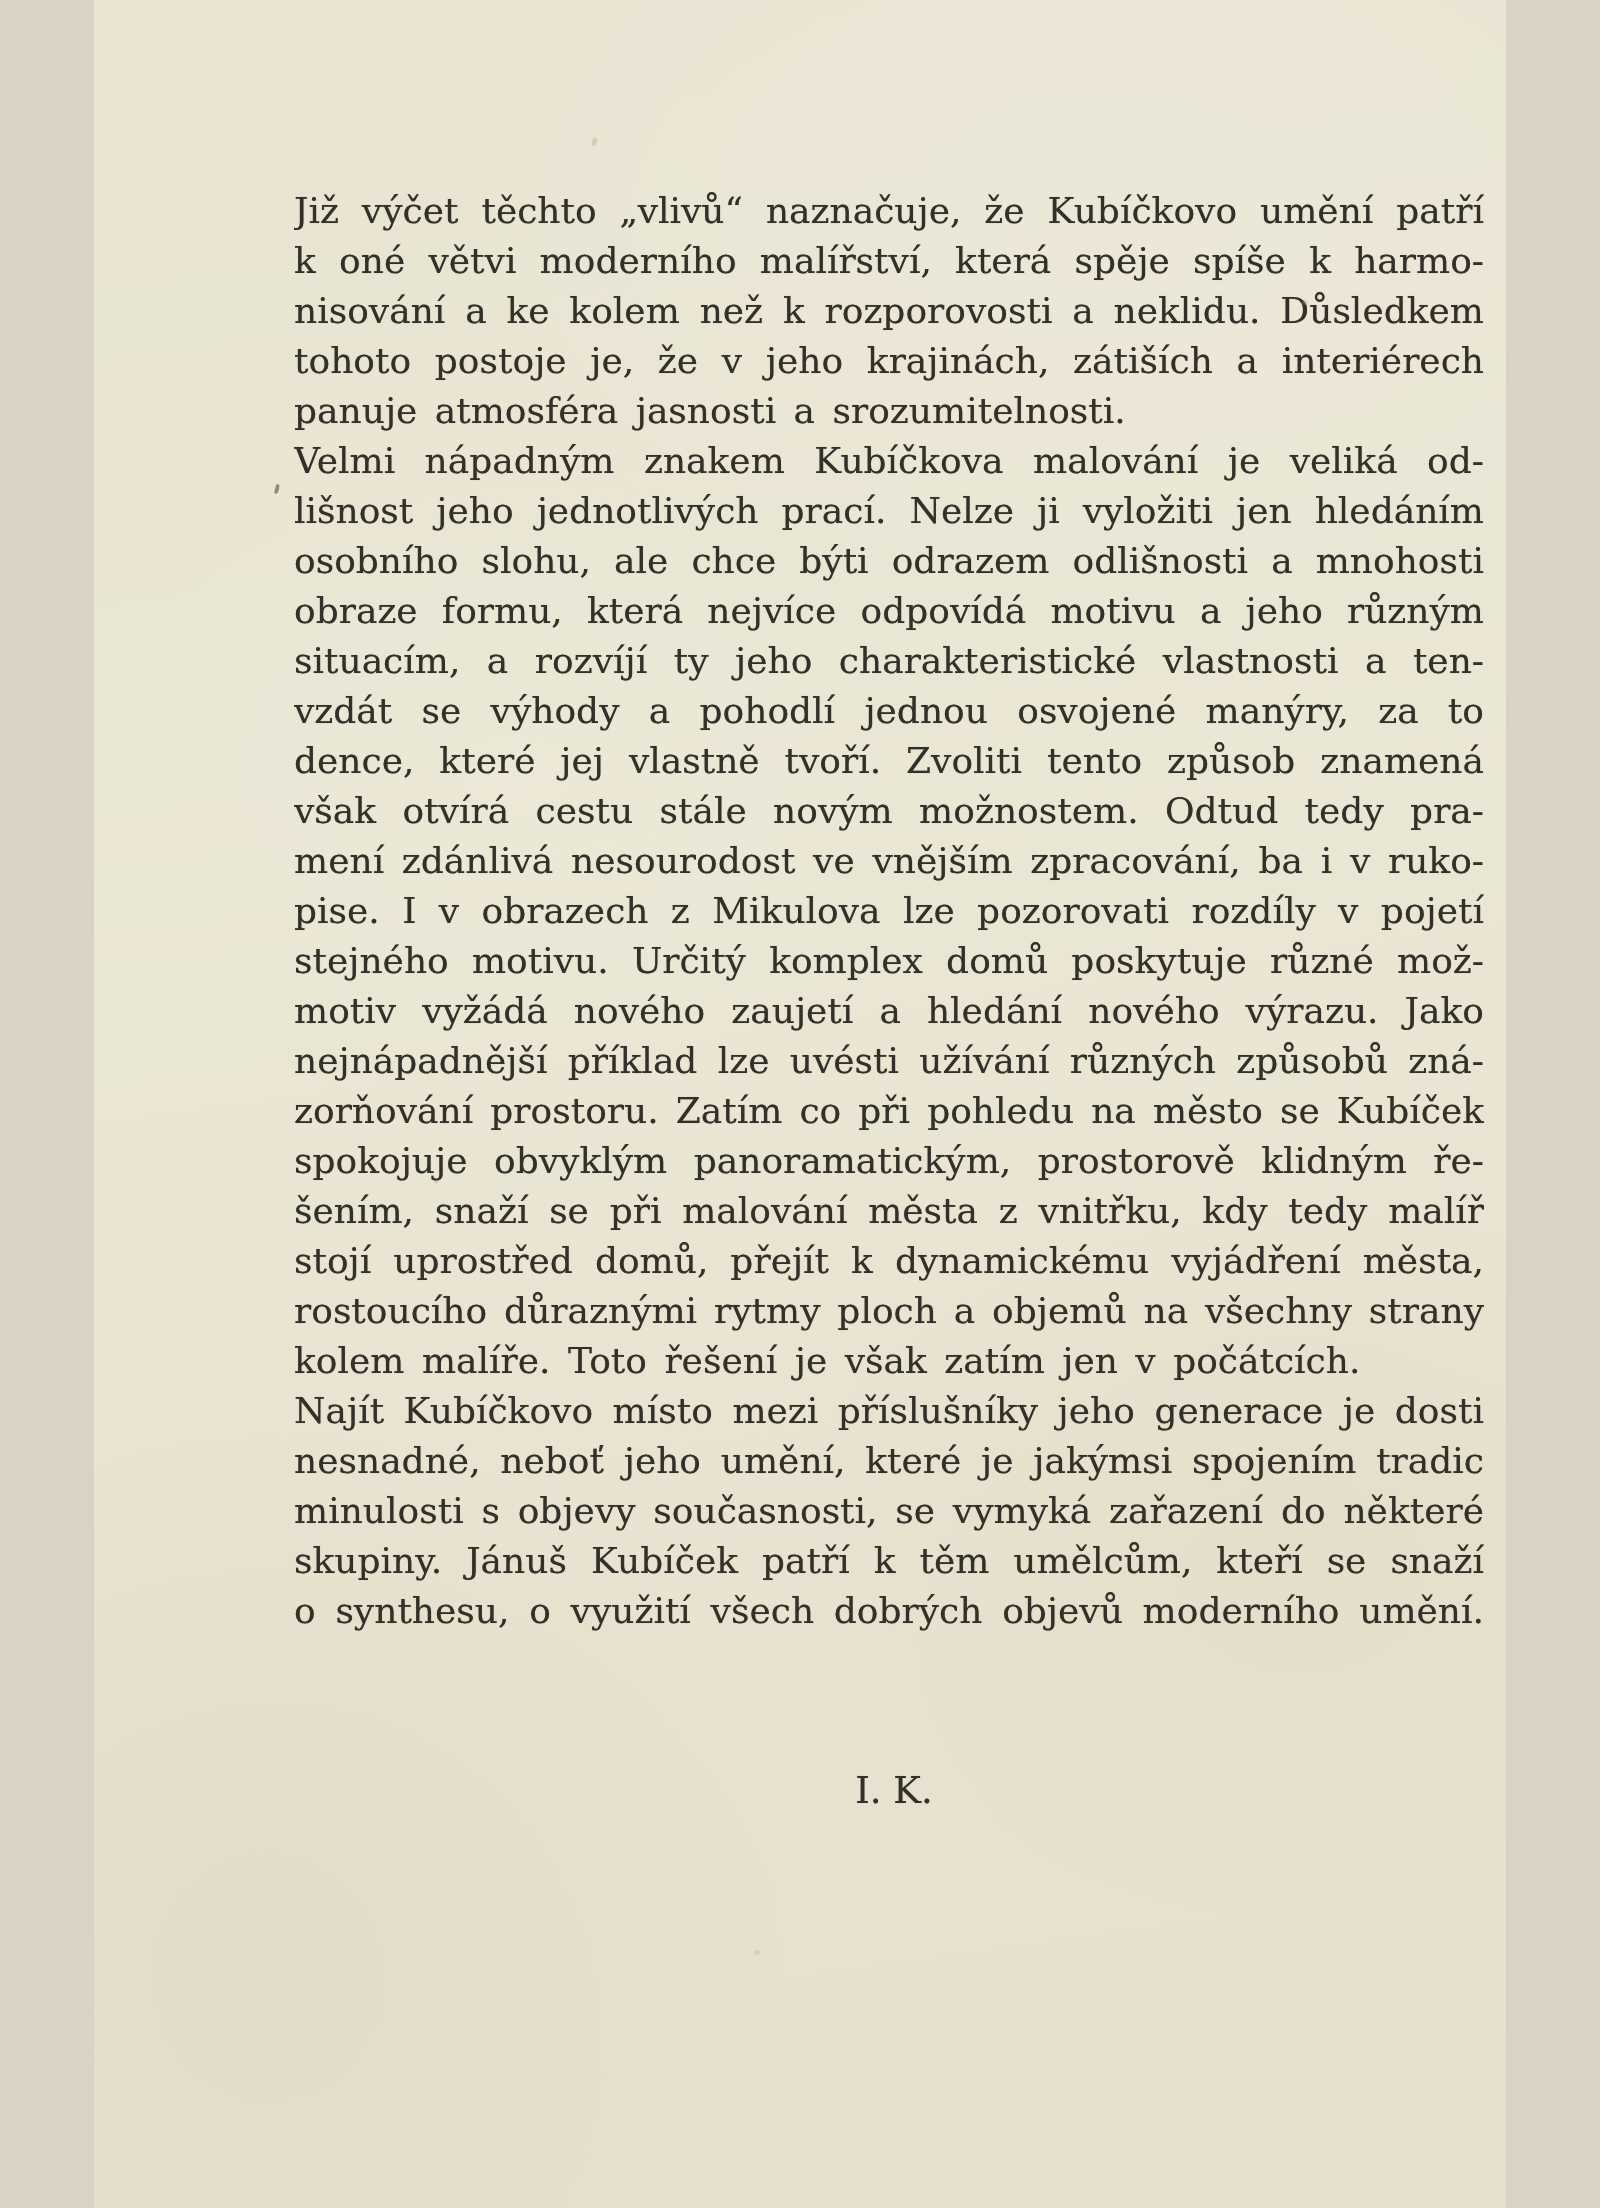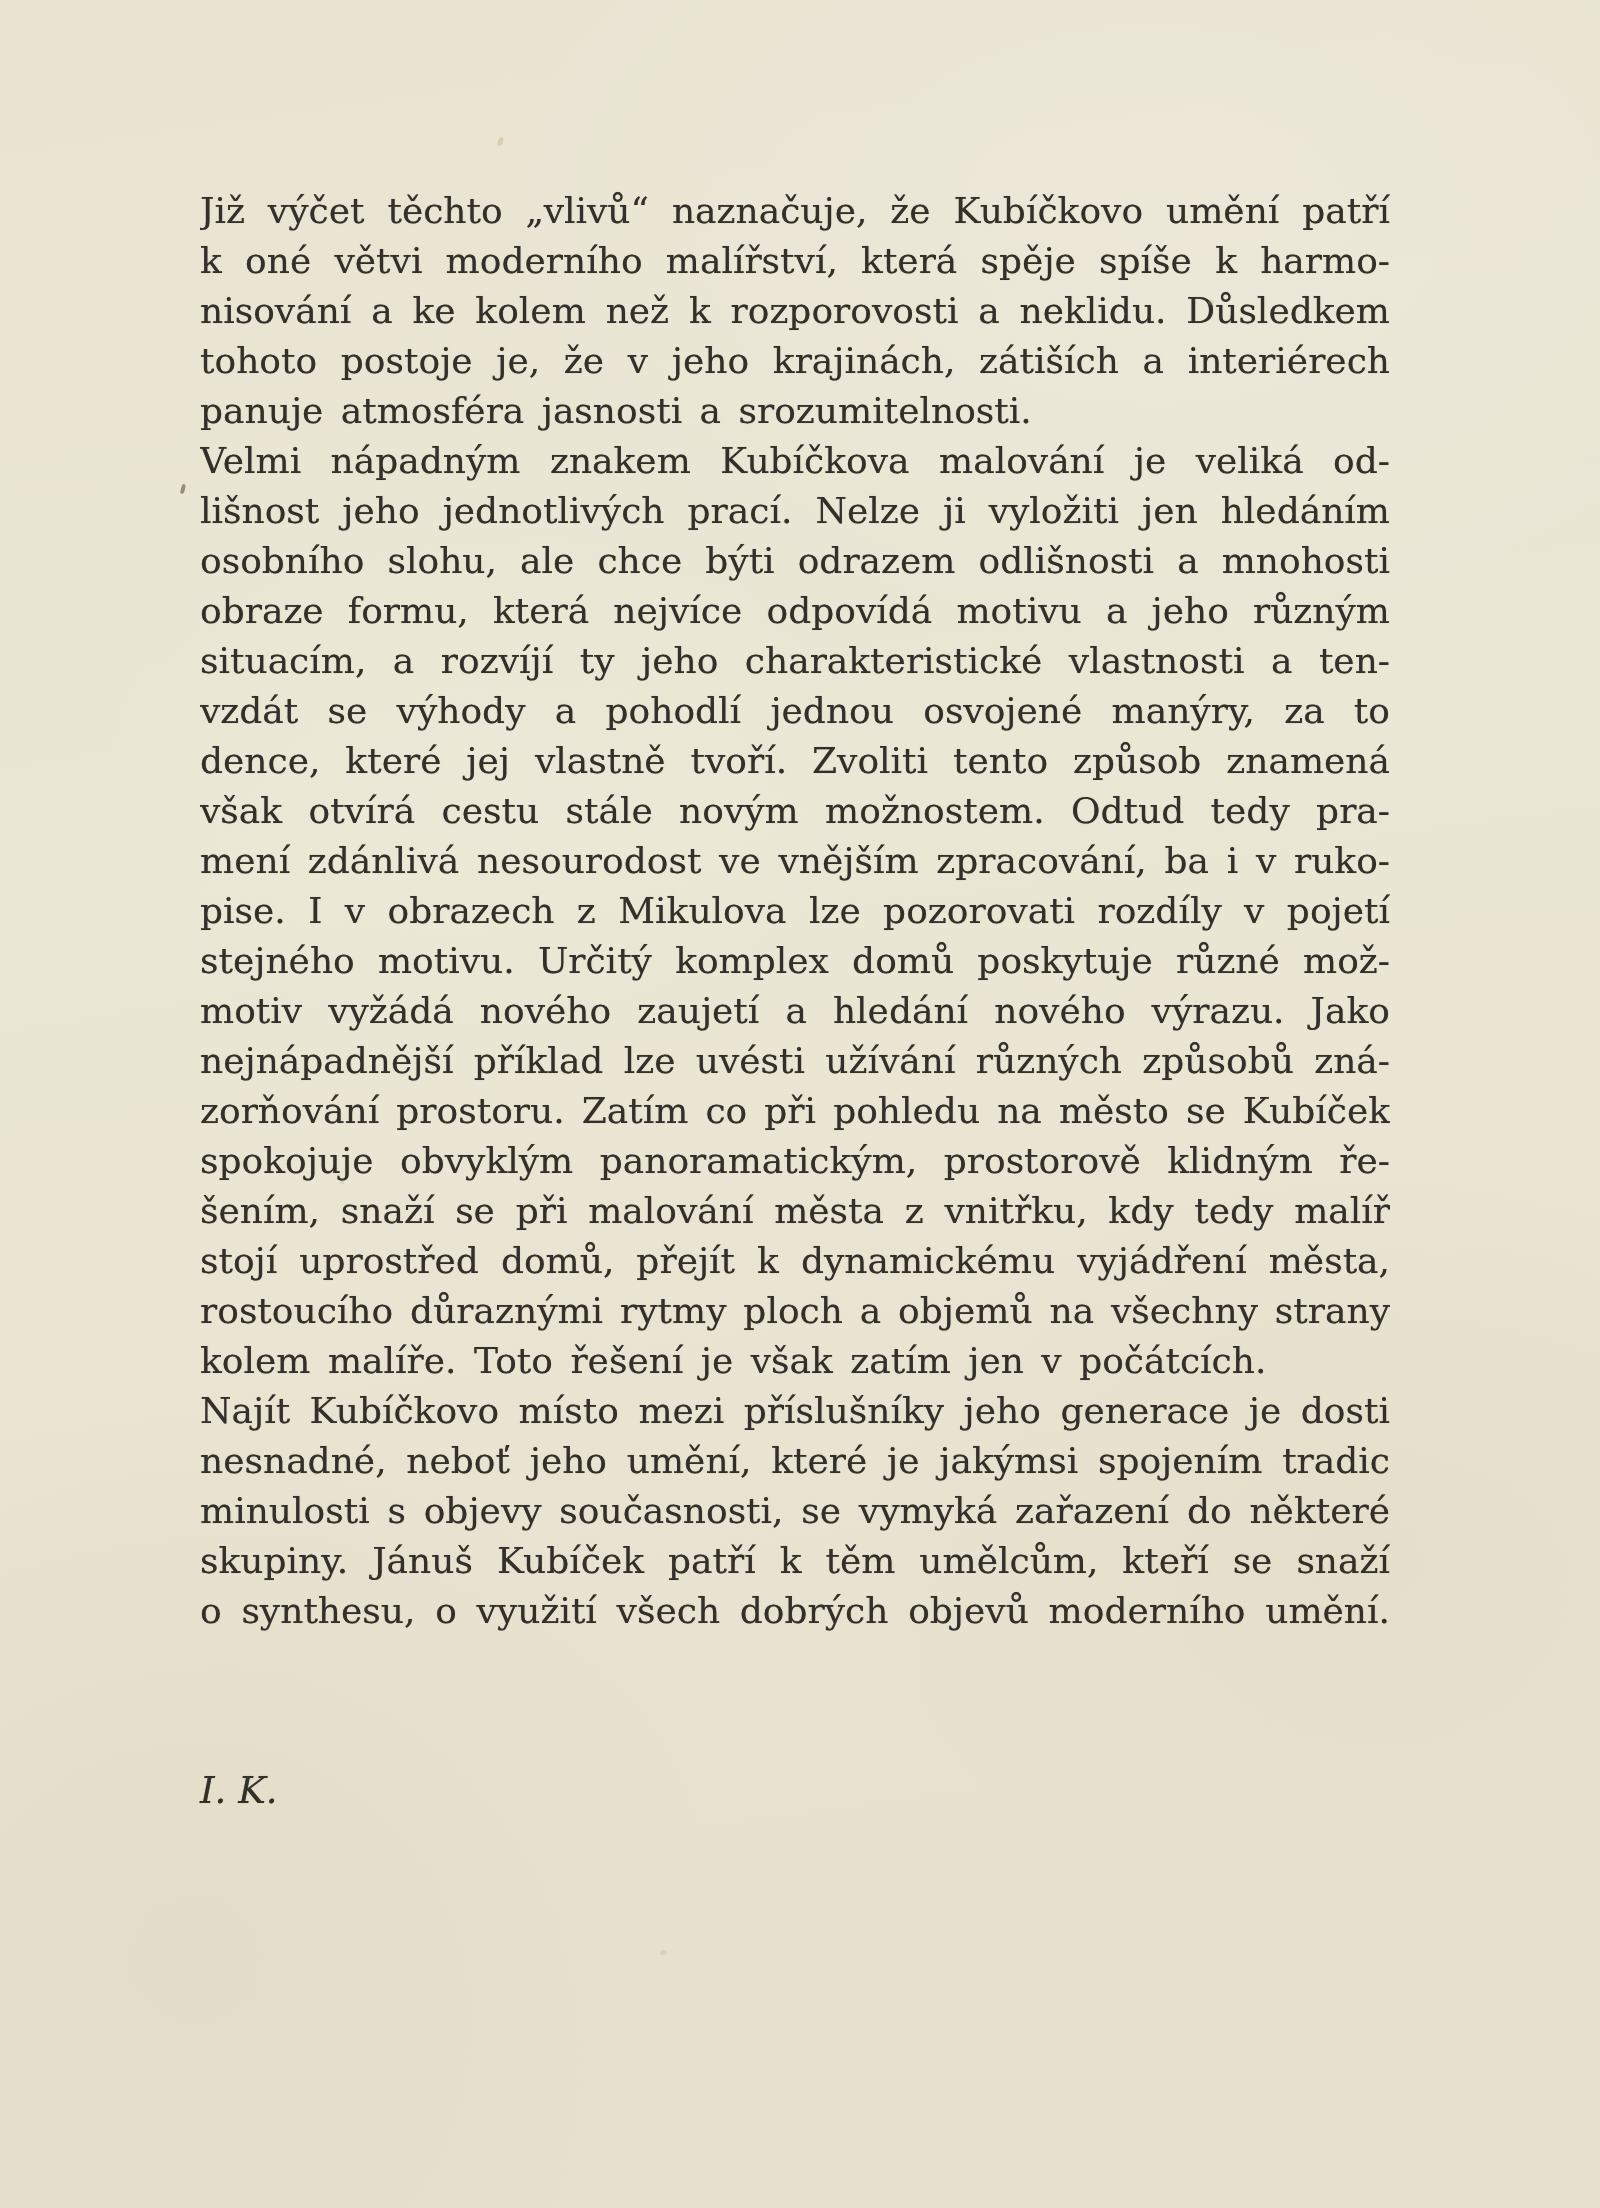--- a/index.html
+++ b/index.html
@@ -1,18 +1,18 @@
 <!DOCTYPE html>
 <html><head>
 <meta charset="utf-8">
 <style>
   html, body { margin: 0; padding: 0; background: #d8d3c2; }
   .page {
     position: relative;
-    width: 1600px;
+    width: 1412px;
     height: 2208px;
     margin: 0 auto;
     overflow: hidden;
     background:
       radial-gradient(1100px 700px at 72% 10%, rgba(255,255,252,0.10), transparent 65%),
       radial-gradient(900px 900px at 12% 88%, rgba(124,104,64,0.05), transparent 60%),
       radial-gradient(700px 500px at 30% 35%, rgba(255,252,240,0.07), transparent 70%),
       radial-gradient(800px 600px at 85% 70%, rgba(130,110,70,0.04), transparent 65%),
       linear-gradient(172deg, #e9e4d2 0%, #ebe7d5 38%, #e8e3d0 72%, #e6e1ce 100%);
   }
@@ -37,23 +37,22 @@
   .line.para-end {
     text-align: left;
     text-align-last: left;
     word-spacing: 6px;
   }
   .signature {
     position: absolute;
     top: 1766px;
     left: 200px;
     width: 1200px;
-    text-align: left;
+    text-align: center;
     font-family: "DejaVu Serif", "Liberation Serif", serif;
-    font-style: italic;
     font-size: 37px;
     line-height: 50px;
     color: #33302a;
     text-shadow: 0 0 0.7px rgba(47,43,36,0.55);
   }
   .stray-mark {
     position: absolute;
     left: 181px;
     top: 484px;
     width: 4px;

